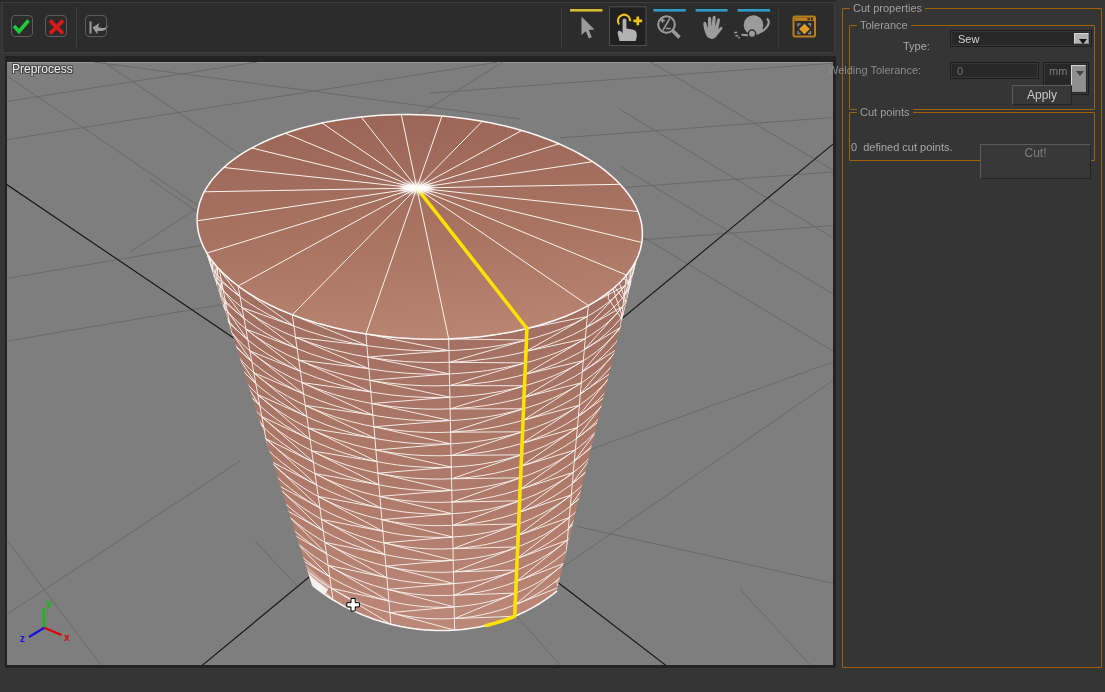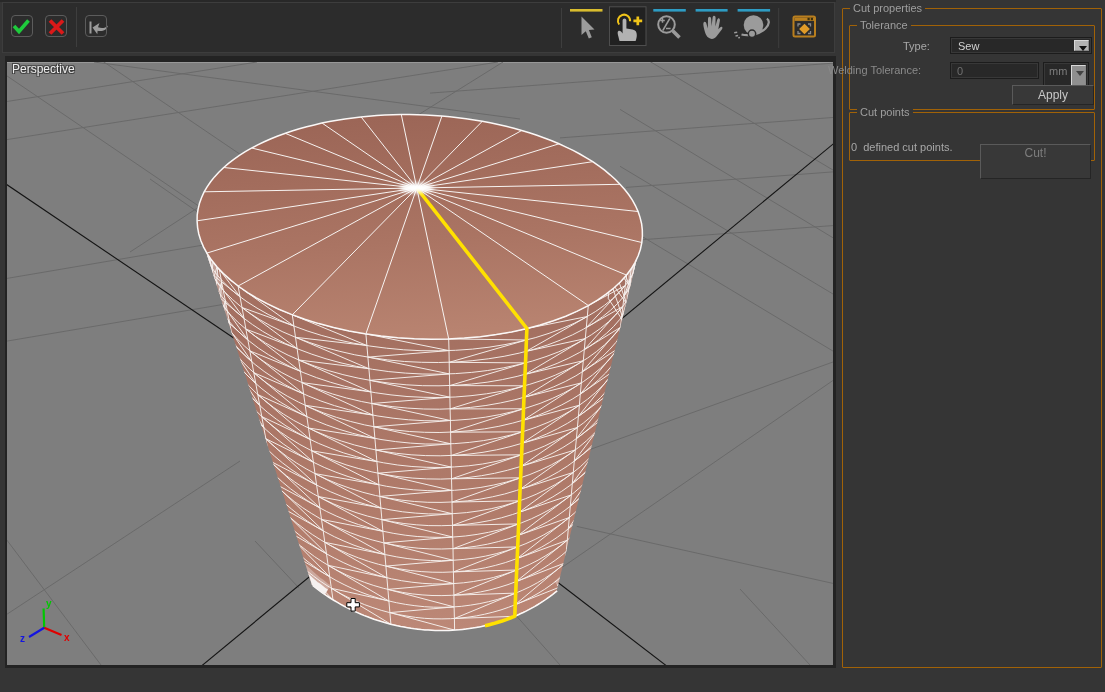--- a/index.html
+++ b/index.html
@@ -146,42 +146,42 @@
 <path d="M44.2 627.7L61.5 635" stroke="#e00000"></path>
 <path d="M44.2 627.7L29 637" stroke="#1414e0"></path>
 </g>
 <text x="46" y="607" fill="#00c800" font-size="10" font-family="Liberation Sans" font-weight="bold">y</text>
 <text x="64" y="641" fill="#e00000" font-size="10" font-family="Liberation Sans" font-weight="bold">x</text>
 <text x="20" y="642" fill="#1414e0" font-size="10" font-family="Liberation Sans" font-weight="bold">z</text>
 <g stroke="#000" stroke-width="1">
 <path d="M351 598.5h4.2v4.2h4.2v4.2h-4.2v4.2h-4.2v-4.2h-4.2v-4.2h4.2z" fill="#fff"></path>
 </g>
 </svg></div>
-<div class="abs" style="left:12px;top:62px;color:#ededed;font-size:12px;text-shadow:1px 1px 0 #3c3c3c,-1px -1px 0 #474747,1px -1px 0 #434343,-1px 1px 0 #434343">Perspective</div>
+<div class="abs" style="left:12px;top:62px;color:#ededed;font-size:12px;text-shadow:1px 1px 0 #3c3c3c,-1px -1px 0 #474747,1px -1px 0 #434343,-1px 1px 0 #434343">Preprocess</div>
 
 <div class="fs" style="left:842px;top:8px;width:260px;height:660px">
     <span class="fl">Cut properties</span>
   </div>
 <div class="fs" style="left:849px;top:25px;width:246px;height:85px">
     <span class="fl">Tolerance</span>
   </div>
 <div class="lbl" style="left:903px;top:40px">Type:</div>
-<div class="combo" style="left:950px;top:37px;width:142px;height:17px">
+<div class="combo" style="left:950px;top:30px;width:142px;height:17px">
     <span style="position:absolute;left:7px;top:2px;color:#d2d2d2;font-size:11px">Sew</span>
     <span class="cbtn">
       <span class="tri"></span>
     </span>
   </div>
 <div class="lbl" style="left:828px;top:64px;color:#8a8a8a">Welding Tolerance:</div>
 <div class="combo" style="left:950px;top:62px;width:89px;height:17px">
     <span style="position:absolute;left:6px;top:2px;color:#707070;font-size:11px">0</span>
   </div>
 <div class="combo" style="left:1043px;top:62px;width:46px;height:33px">
     <span style="position:absolute;left:5px;top:2px;color:#7d7d7d;font-size:11px">mm</span>
     <span class="cbtn" style="background:#8f8f8f">
       <span class="tri" style="border-top-color:#444"></span>
     </span>
   </div>
-<div class="pbtn" style="left:1012px;top:85px;width:82px;height:20px;line-height:18px">Apply</div>
+<div class="pbtn" style="left:1012px;top:85px;width:60px;height:20px;line-height:18px">Apply</div>
 <div class="fs" style="left:849px;top:112px;width:246px;height:49px">
     <span class="fl">Cut points</span>
   </div>
 <div class="lbl" style="left:851px;top:141px">0&nbsp;&nbsp;defined cut points.</div>
 <div class="pbtn" style="left:980px;top:144px;width:111px;height:35px;line-height:17px;color:#7e7e7e">Cut!</div>
 </body></html>

